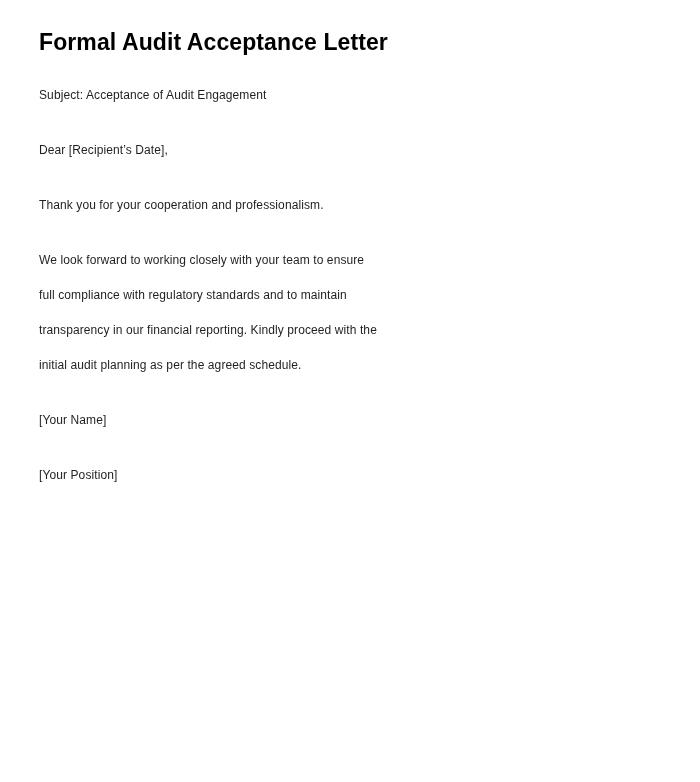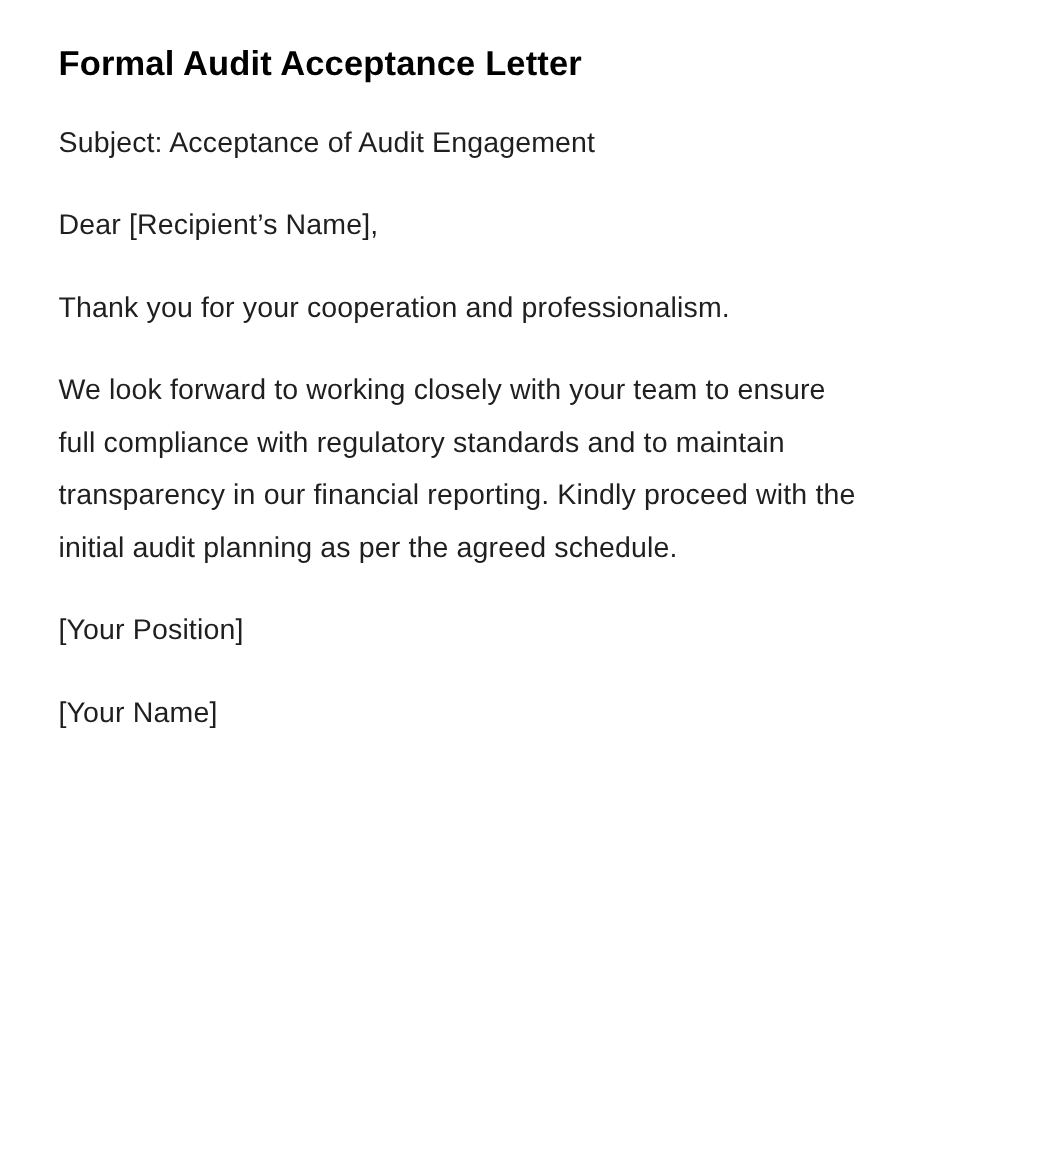--- a/index.html
+++ b/index.html
@@ -21,44 +21,44 @@
   }
   .letter-title {
     font-size: 23px;
     font-weight: 700;
     color: #000000;
     line-height: 28px;
     margin: 0 0 22px 0;
     letter-spacing: 0.1px;
   }
   .letter-paragraph {
-    font-size: 19px;
+    font-size: 12px;
     font-weight: 400;
     line-height: 35px;
     margin: 0 0 20px 0;
     max-width: 606px;
     white-space: pre-line;
     letter-spacing: 0.1px;
   }
 </style>
 </head>
 <body>
 
 <div class="letter">
   <h1 class="letter-title">Formal Audit Acceptance Letter</h1>
 
   <p class="letter-paragraph">Subject: Acceptance of Audit Engagement</p>
 
-  <p class="letter-paragraph">Dear [Recipient’s Name],</p>
+  <p class="letter-paragraph">Dear [Recipient’s Date],</p>
 
 
   <p class="letter-paragraph">Thank you for your cooperation and professionalism.</p>
 
   <p class="letter-paragraph">We look forward to working closely with your team to ensure
 full compliance with regulatory standards and to maintain
 transparency in our financial reporting. Kindly proceed with the
 initial audit planning as per the agreed schedule.</p>
 
 
+  <p class="letter-paragraph">[Your Name]</p>
+
   <p class="letter-paragraph">[Your Position]</p>
-
-  <p class="letter-paragraph">[Your Name]</p>
 </div>
 
 </body></html>

